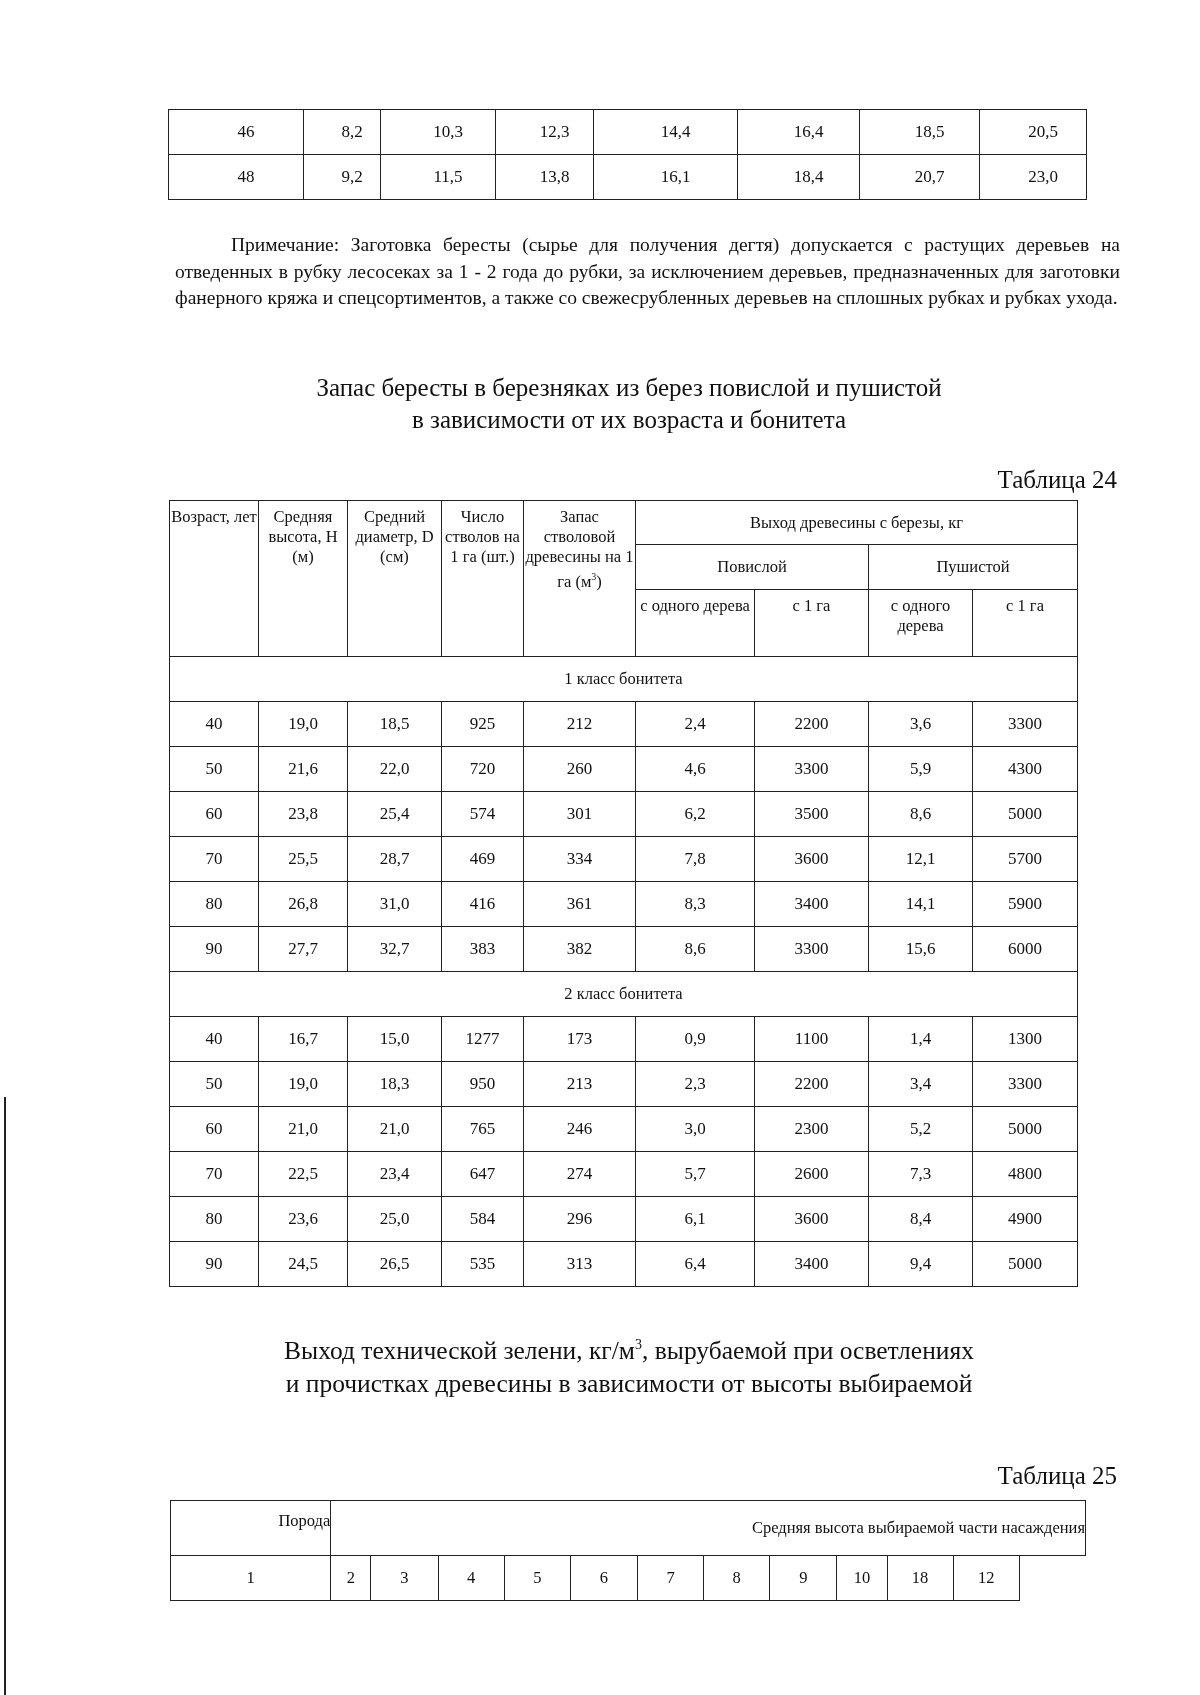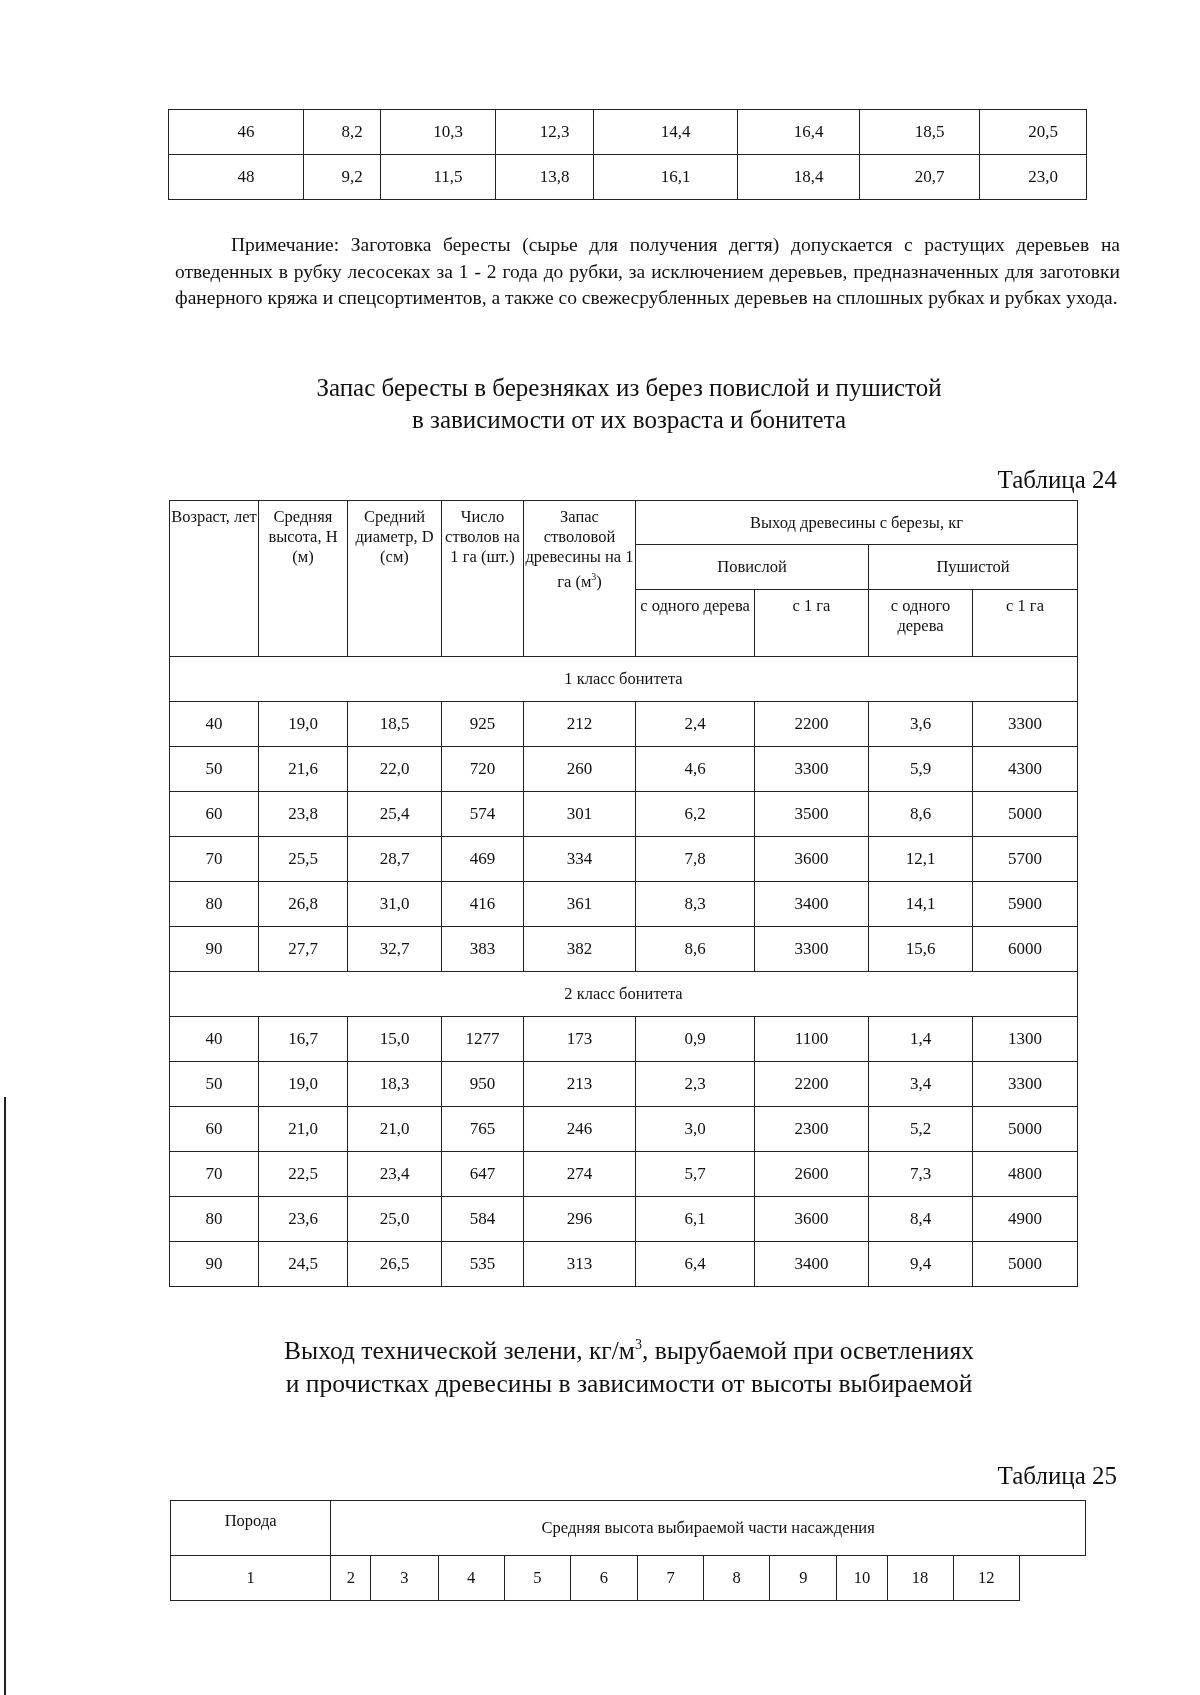--- a/index.html
+++ b/index.html
@@ -27,21 +27,21 @@
 
   
   #t24 { left: 169px; top: 500px; width: 908px; font-size: 17px; }
   #t24 th { font-size: 16.5px; line-height: 20px; vertical-align: top; padding-top: 6px; }
   #t24 th.mid { vertical-align: middle; padding-top: 0; }
   #t24 td { height: 44px; }
   #t24 tr.cls td { height: 44px; font-size: 16.5px; }
 
   
   #t25 { left: 170px; top: 1500px; width: 916px; font-size: 16.5px; }
-  #t25 th { height: 44px; }
+  #t25 th { height: 44px; text-align: right; }
   #t25 td { height: 44px; }
 
   #pageno { left: 0; width: 1200px; top: 1694px; text-align: center; font-size: 19px; font-family: "DejaVu Sans", sans-serif; }
   #margin-line { left: 4px; top: 1097px; width: 2px; height: 598px; background: #222; }
 </style>
 </head>
 <body>
 
 <table id="top-table" class="abs">
   <colgroup>

